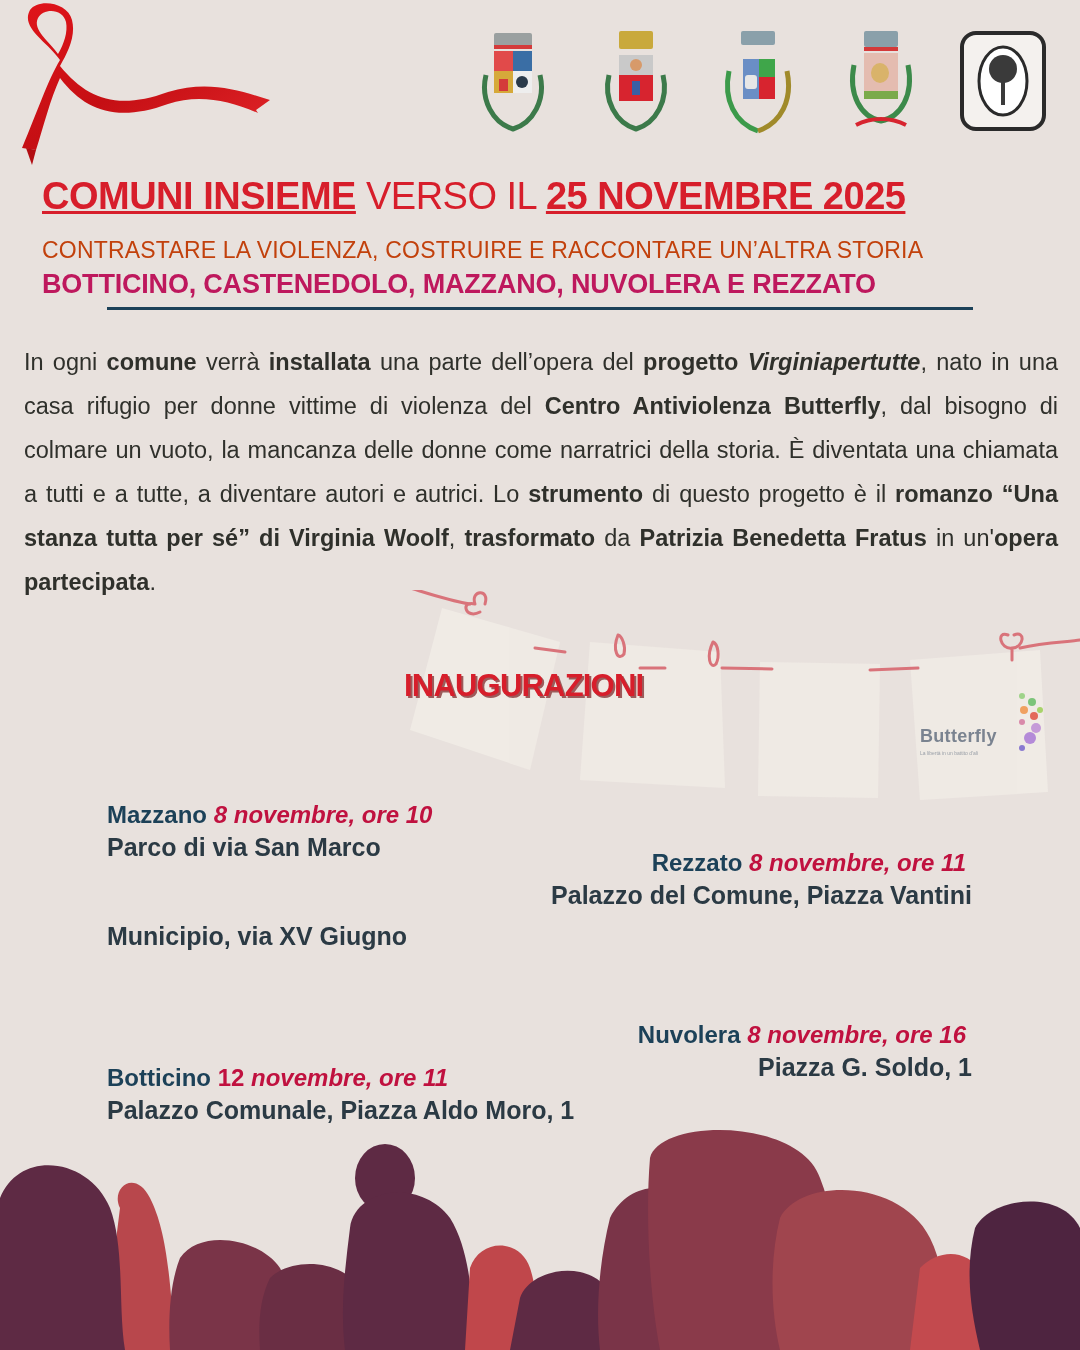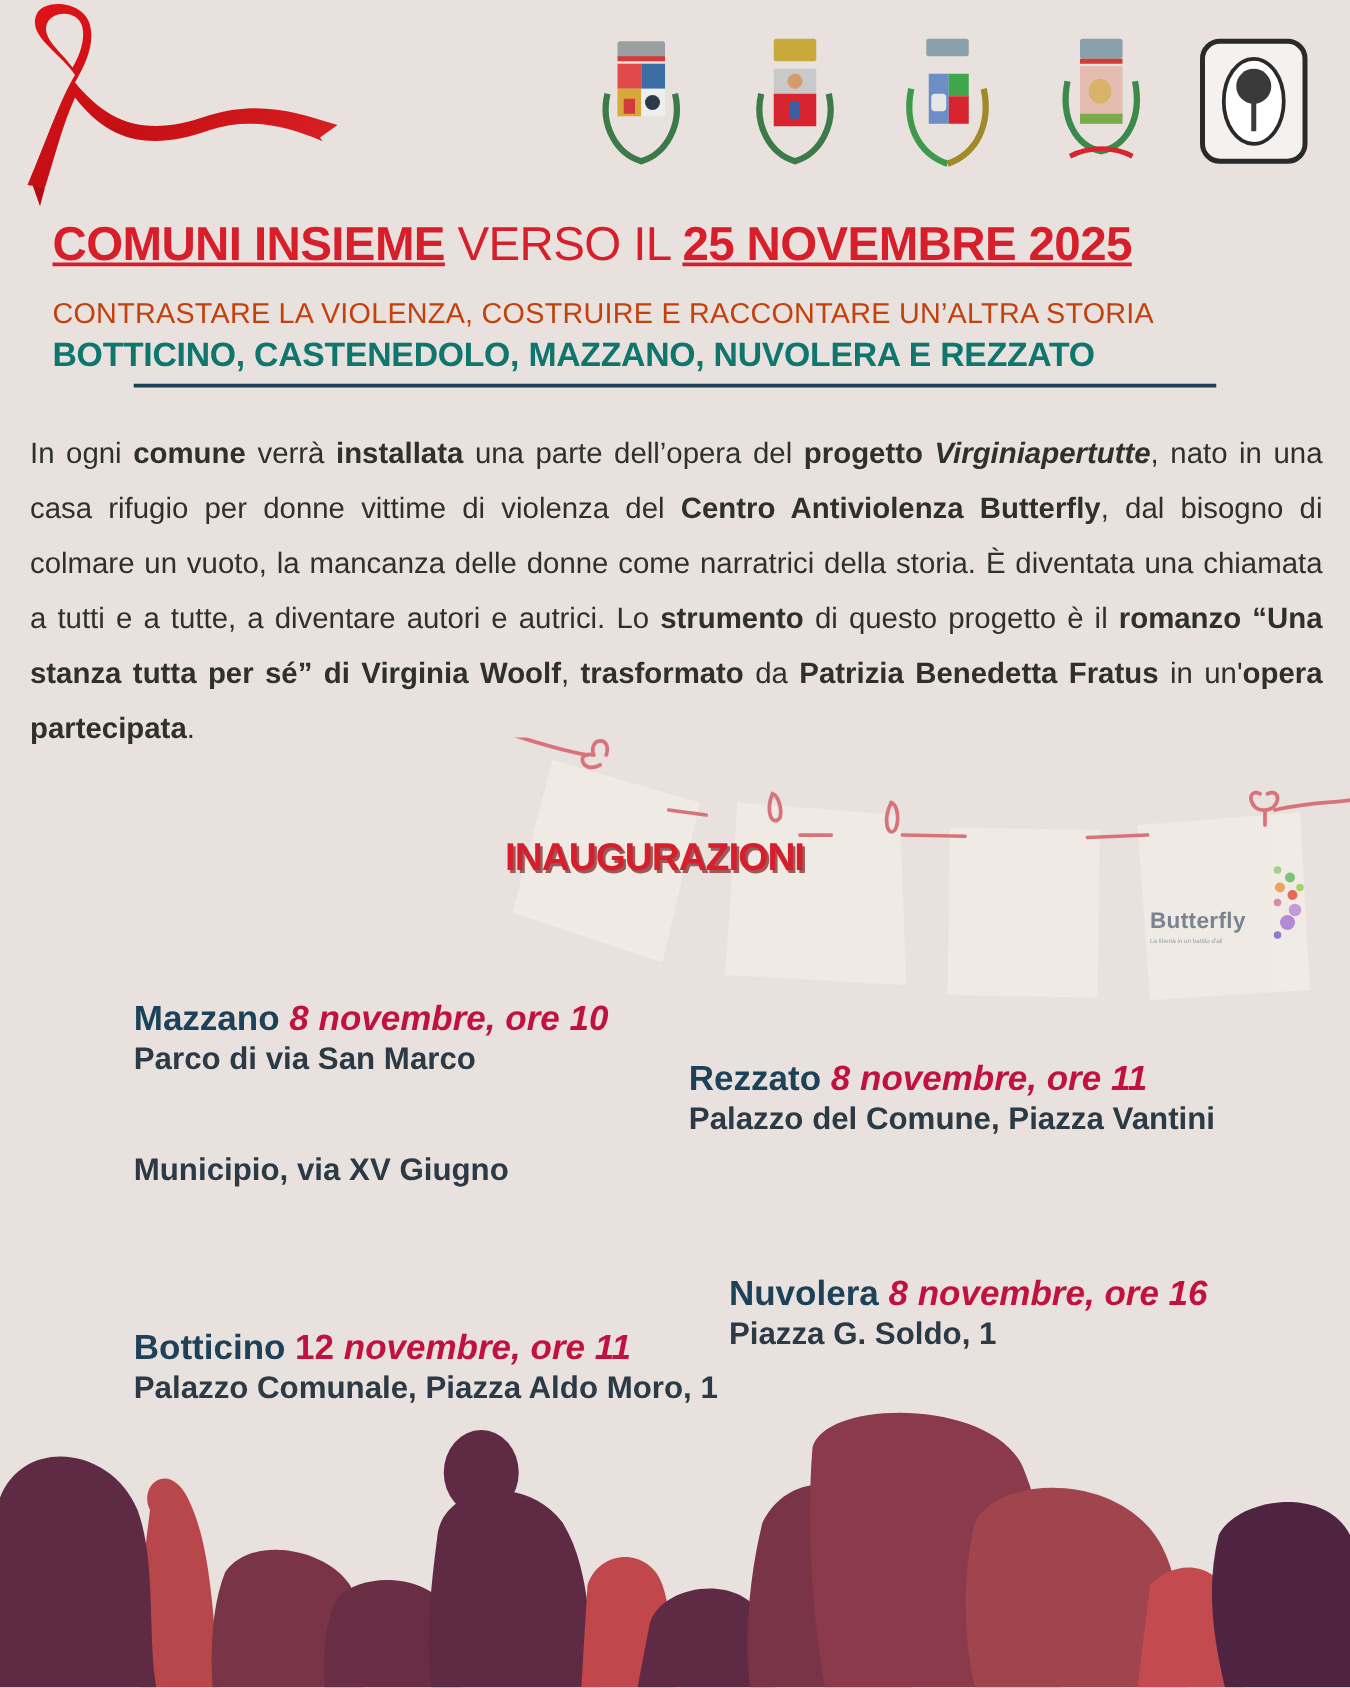--- a/index.html
+++ b/index.html
@@ -24,21 +24,21 @@
       left: 42px; top: 174px; font-size: 38px; color: #d71e2b;
       letter-spacing: -0.5px; white-space: nowrap; line-height: 44px;
     }
     .title b { font-weight: 700; text-decoration: underline; }
     .title .thin { font-weight: 400; margin-top: 48px; }
     .subtitle {
       left: 42px; top: 236px; font-size: 23px; color: #c2410c;
       letter-spacing: 0.2px; white-space: nowrap; line-height: 28px;
     }
     .municipalities {
-      left: 42px; top: 267px; font-size: 27px; font-weight: 700; color: #0f766e;
+      left: 42px; top: 267px; font-size: 27px; font-weight: 700; color: #be185d;
       white-space: nowrap; line-height: 34px; letter-spacing: -0.2px;
     }
     .underline { left: 107px; top: 307px; width: 866px; height: 3px; background: #1c4158; }
 
     
     .para {
       left: 24px; top: 340px; width: 1034px; font-size: 23.5px; line-height: 44px;
       text-align: justify; color: #2f302b;
     }
     .para b { font-weight: 700; }
@@ -50,26 +50,26 @@
     .inaug {
       left: 404px; top: 668px; font-size: 31px; font-weight: 700; color: #d71e2b;
       letter-spacing: -0.8px; text-shadow: 2px 2px 0 #9c5a5a;
     }
     .butterfly { left: 918px; top: 690px; width: 130px; height: 70px; }
     .butterfly-word { position: absolute; left: 2px; top: 36px; font-size: 18px; color: #7a8390; font-weight: 700; letter-spacing: 0.3px; }
     .butterfly-tag { position: absolute; left: 2px; top: 60px; font-size: 5px; color: #9aa0a8; white-space: nowrap; }
 
     
     .event { position: absolute; white-space: nowrap; }
-    .event .head { font-size: 28px; line-height: 30px; }
+    .event .head { font-size: 24px; line-height: 30px; }
     .event .town { font-weight: 700; color: #1c4158; }
     .event .when { font-weight: 700; font-style: italic; color: #c0113f; }
     .event .when .num { font-style: normal; }
     .event .place { font-size: 25px; line-height: 34px; color: #2b3a44; font-weight: 700; }
-    .event.right { text-align: left; }
+    .event.right { text-align: right; }
 
     
     .silhouettes { left: 0; top: 1118px; width: 1080px; height: 232px; }
   </style>
 </head>
 <body>
 
 <svg class="abs ribbon" viewBox="0 0 270 170">
   <defs>
     <linearGradient id="rg" x1="0" y1="0" x2="1" y2="1">

